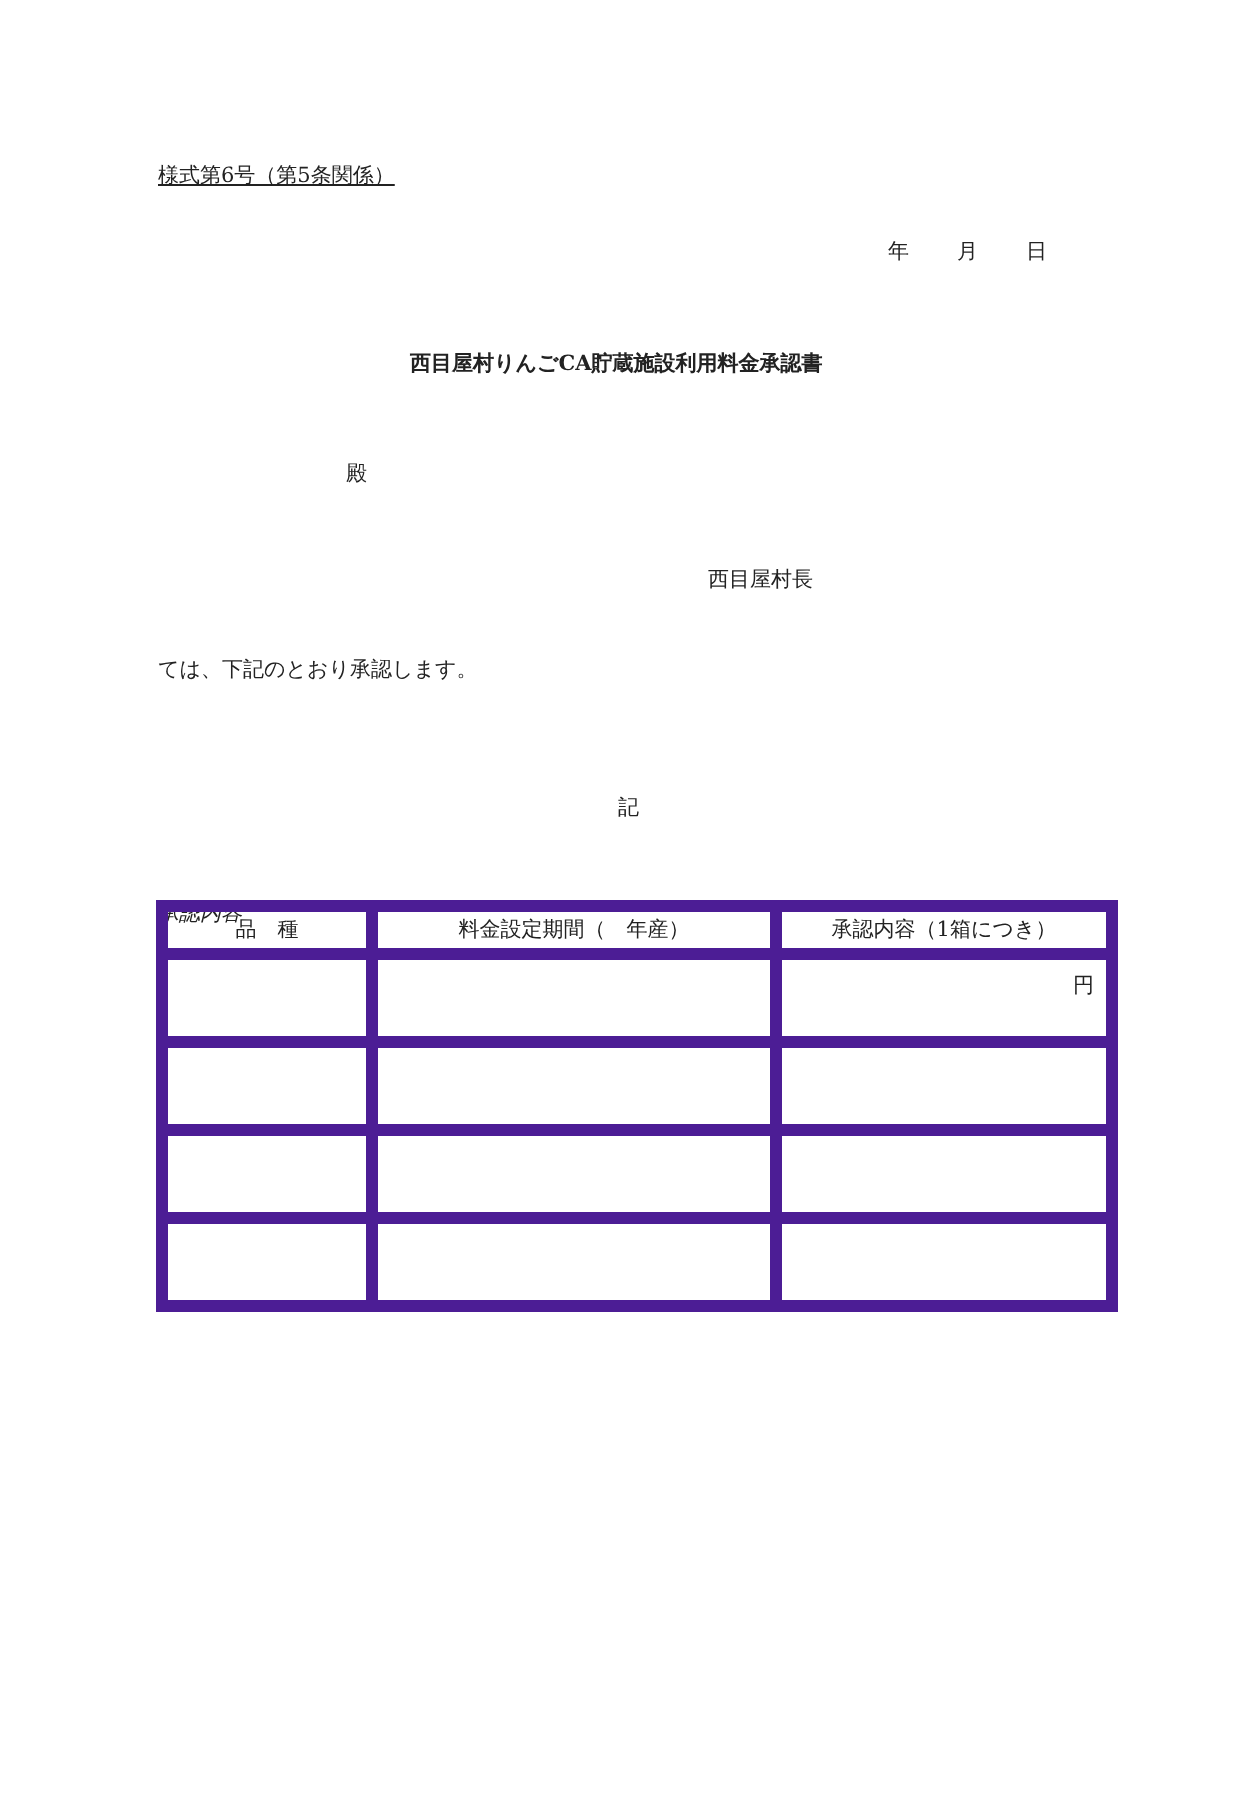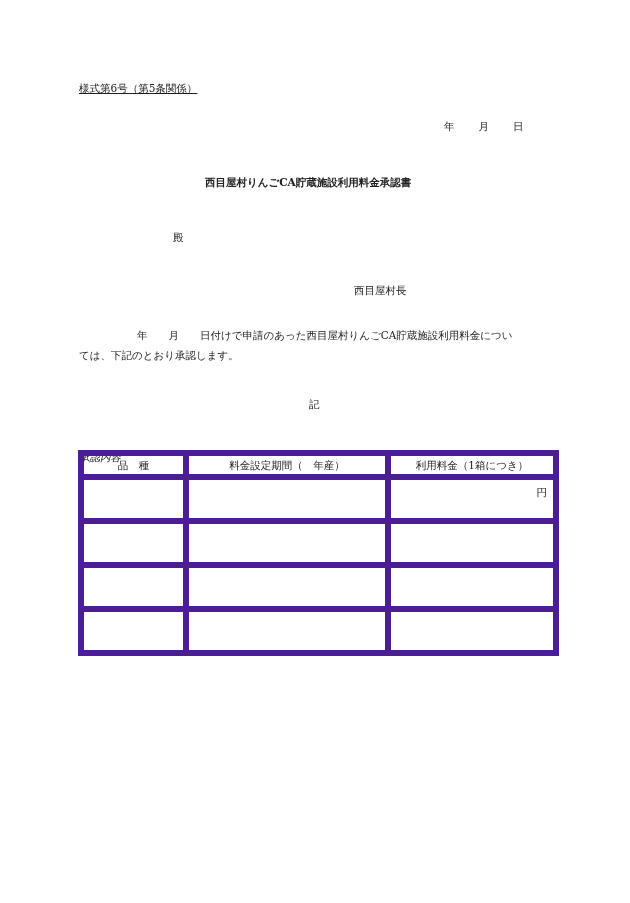--- a/index.html
+++ b/index.html
@@ -39,39 +39,38 @@
   <span>年</span><span style="width:24px"></span><span>月</span><span style="width:24px"></span><span>日</span>
 </div>
 
 <div class="abs" id="title">西目屋村りんごCA貯蔵施設利用料金承認書</div>
 
 <div class="abs" id="addressee">殿</div>
 
 <div class="abs" id="issuer">西目屋村長</div>
 
 <div class="abs" id="body-text">
-  <div class="l1">年　　月　　日付けで申請のあった西目屋村りんごCA貯蔵施設利用料金につい</div>
   <div>ては、下記のとおり承認します。</div>
 </div>
 
 <div class="abs" id="ki">記</div>
 
 <div class="abs" id="section-label">承認内容</div>
 
 <table id="approval">
   <colgroup>
       <col style="width:105px">
       <col style="width:202px">
       <col style="width:168px">
     </colgroup>
   <thead>
     <tr>
       <th>品　種</th>
       <th>料金設定期間（　年産）</th>
-      <th>利用料金（1箱につき）</th>
+      <th>承認内容（1箱につき）</th>
     </tr>
   </thead>
   <tbody>
     <tr>
       <td></td>
       <td></td>
       <td>
           <span class="yen">円</span>
         </td>
     </tr>

